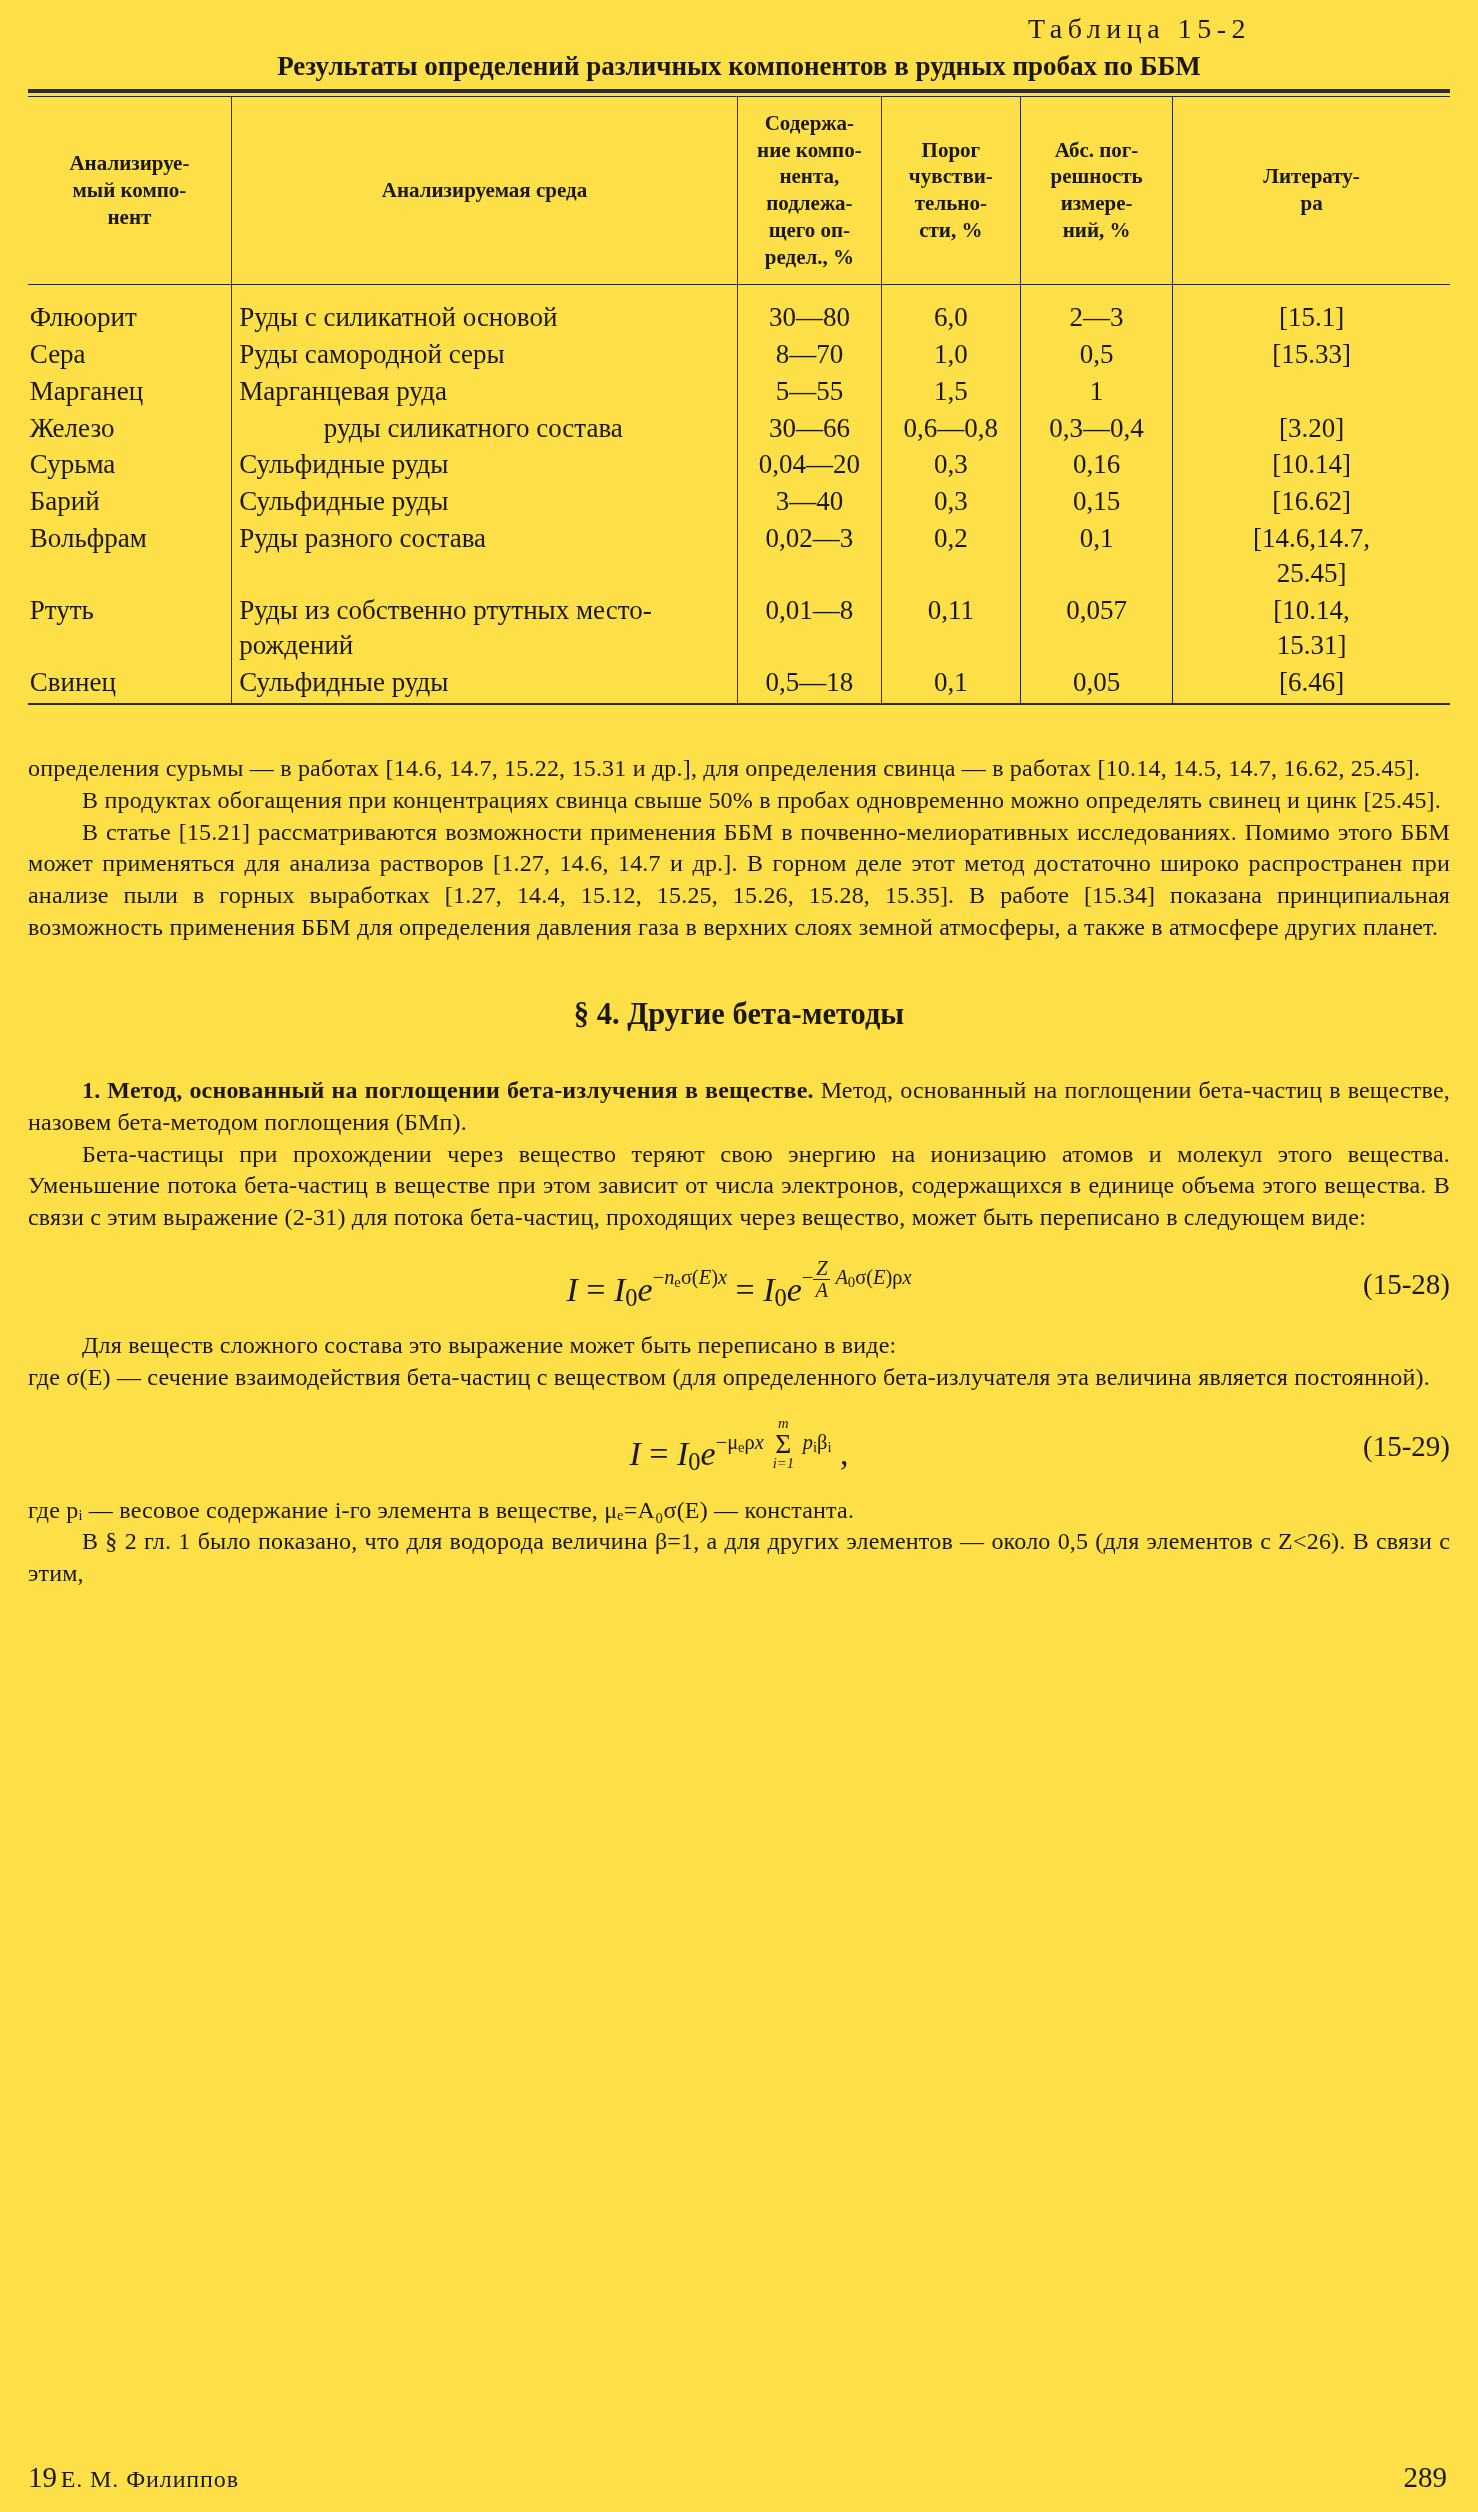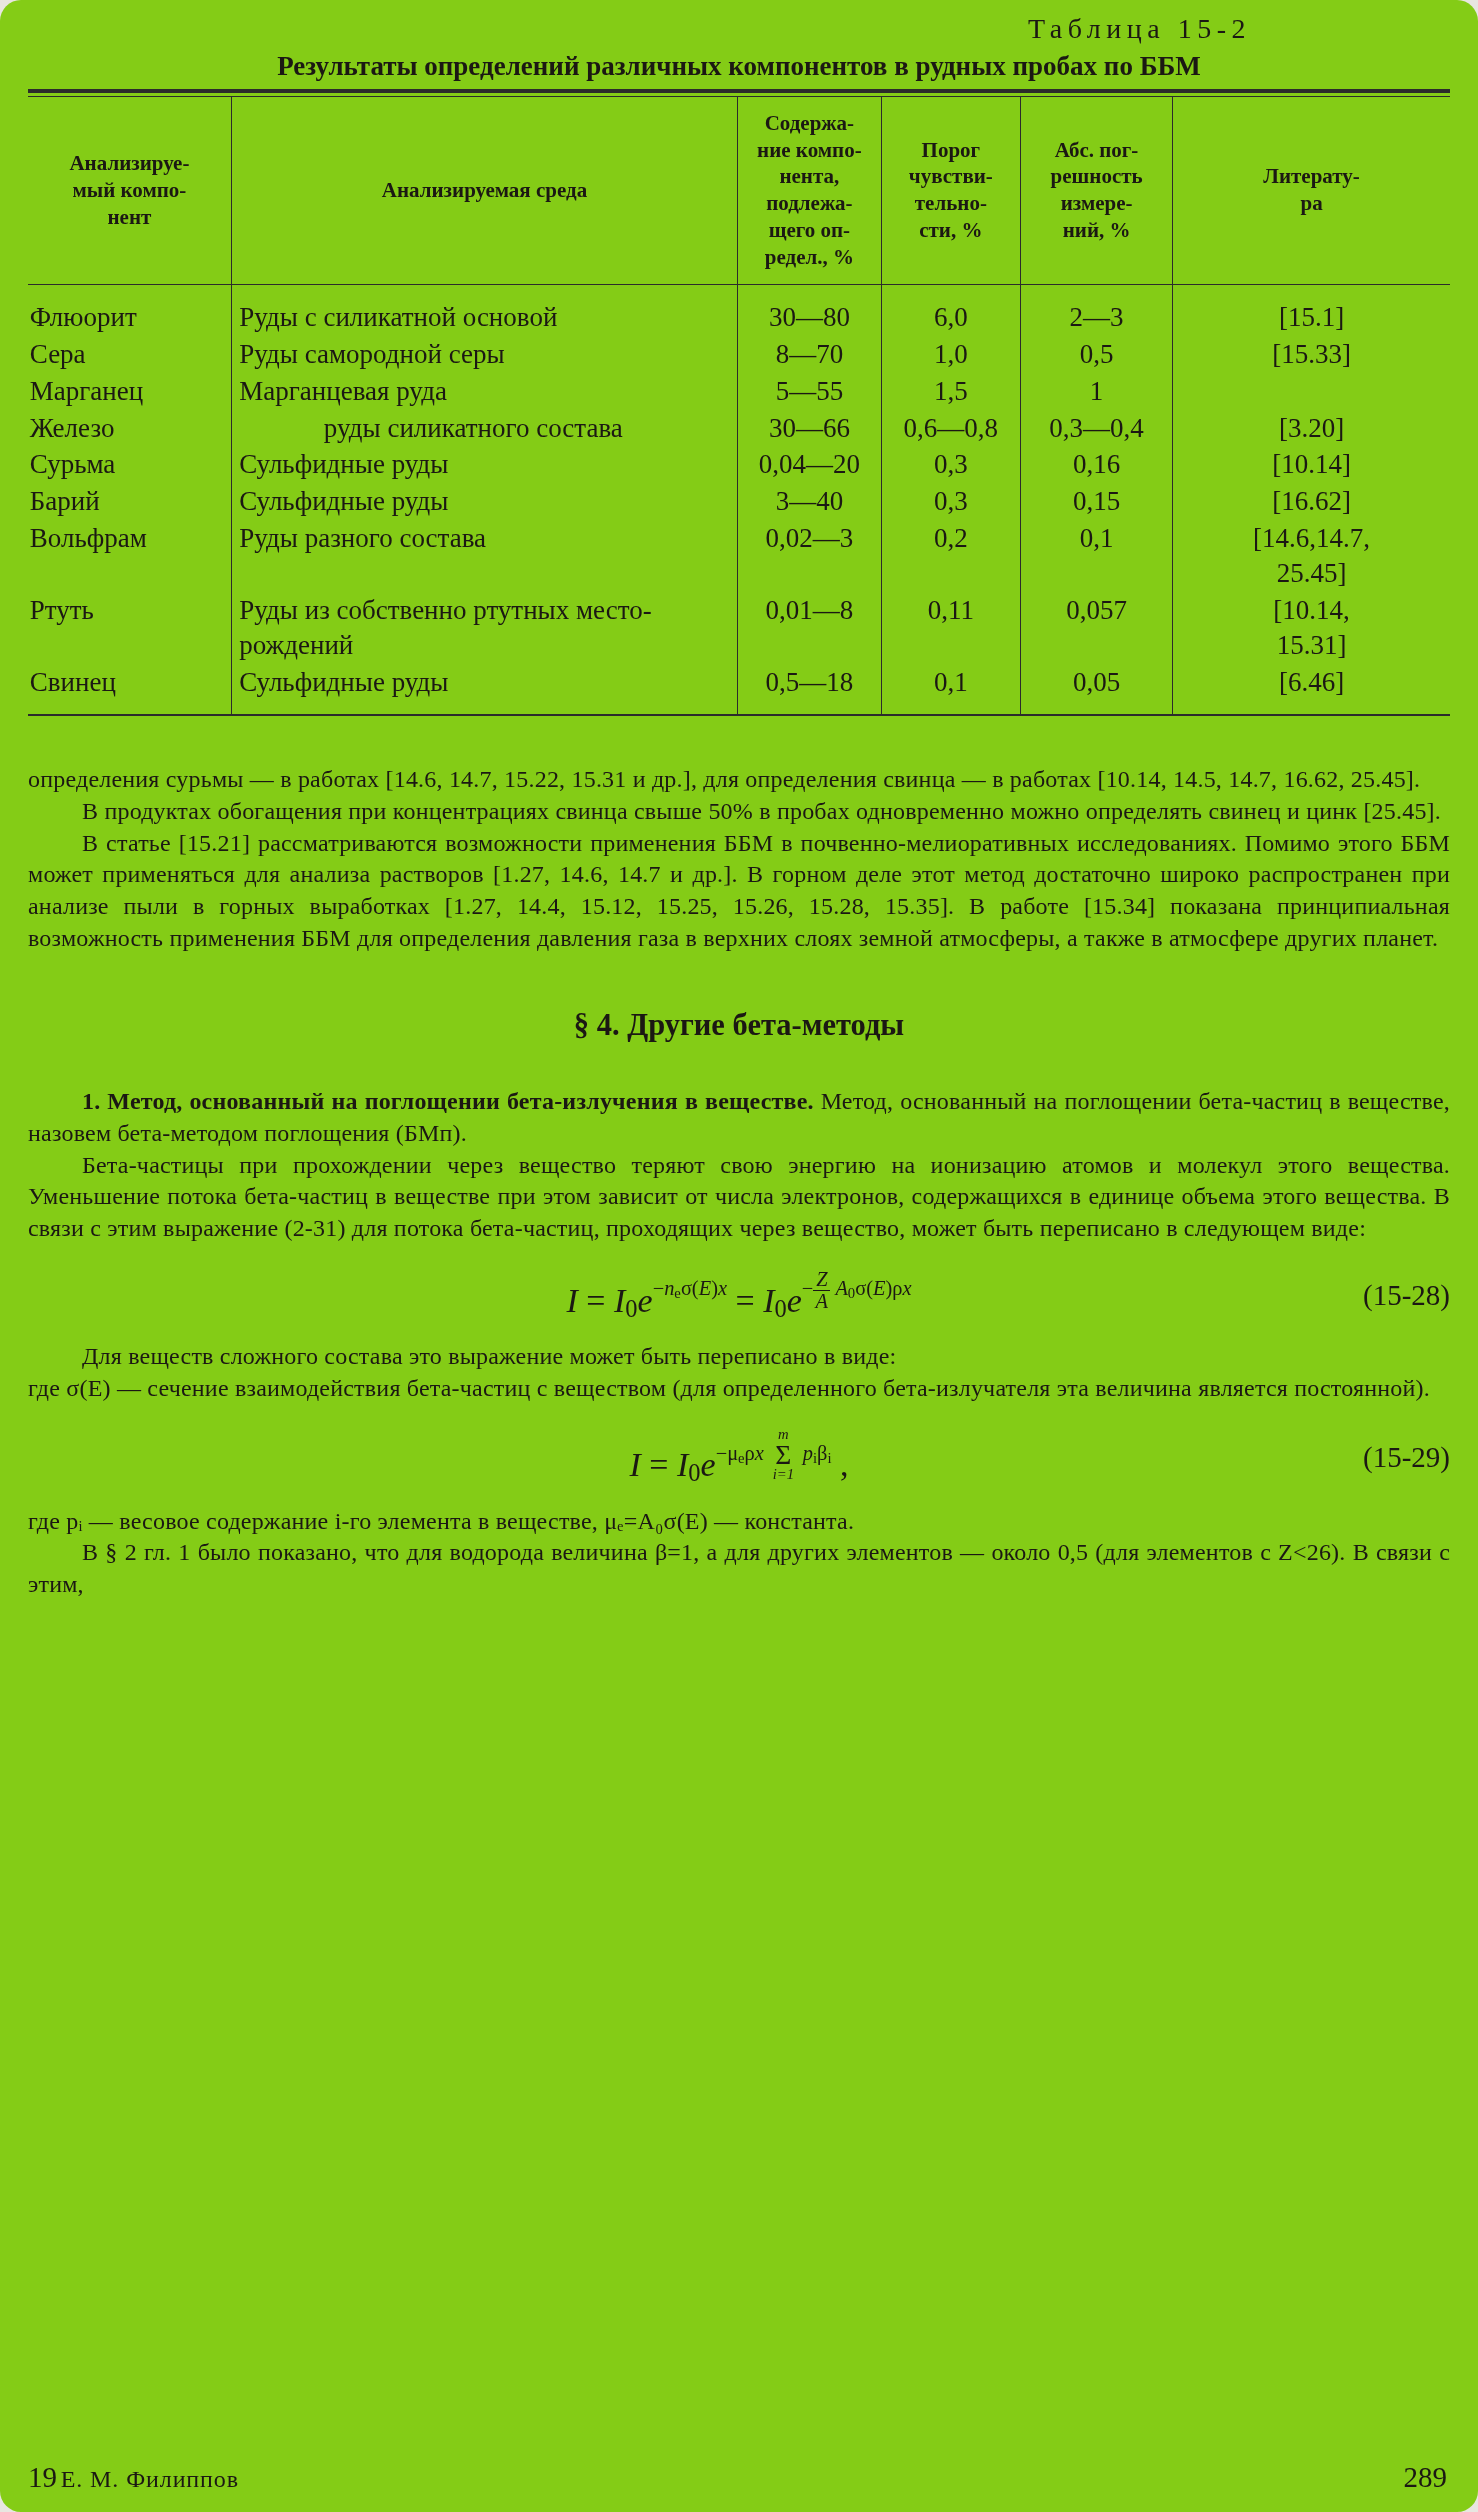--- a/index.html
+++ b/index.html
@@ -8,23 +8,22 @@
     width: 1478px; height: 2512px;
     background: #e8e6e0;
     font-family: "Liberation Serif", "DejaVu Serif", serif;
     color: #1b1813;
   }
   .page {
     position: relative;
     width: 1478px; height: 2512px;
     padding: 13px 28px 65px 28px;
     background: linear-gradient(180deg, #f1efe9 0%, #efede7 55%, #ecume 100%);
-    background-color: #84cc16;
+    background-color: #fde047;
     overflow: hidden;
-    border-radius: 21px;
   }
 
   
   .table-caption {
     text-align: right;
     padding-right: 199px;
     font-size: 28px;
     letter-spacing: 5.5px;
     margin-bottom: 5.5px;
   }
@@ -58,21 +57,21 @@
   .report-table td {
     font-size: 27px;
     line-height: 1.3;
     vertical-align: top;
     white-space: pre-line;
     padding: 0.9px 7.4px;
     border-left: 1.8px solid #2b2b2b;
   }
   .report-table td:first-child { border-left: none; padding-left: 1.8px; }
   .report-table tbody tr:first-child td { padding-top: 15px; }
-  .report-table tbody tr:last-child td { padding-bottom: 14px; }
+  .report-table tbody tr:last-child td { padding-bottom: 3px; }
   .report-table td.c0, .report-table td.c1 { text-align: left; }
   .report-table td.c2, .report-table td.c3, .report-table td.c4, .report-table td.c5 { text-align: center; }
   .report-table td.sub { padding-left: 92px; }
 
   
   .text-block { margin-top: 48px; }
   p.para {
     margin: 0;
     font-size: 24px;
     line-height: 1.32;

